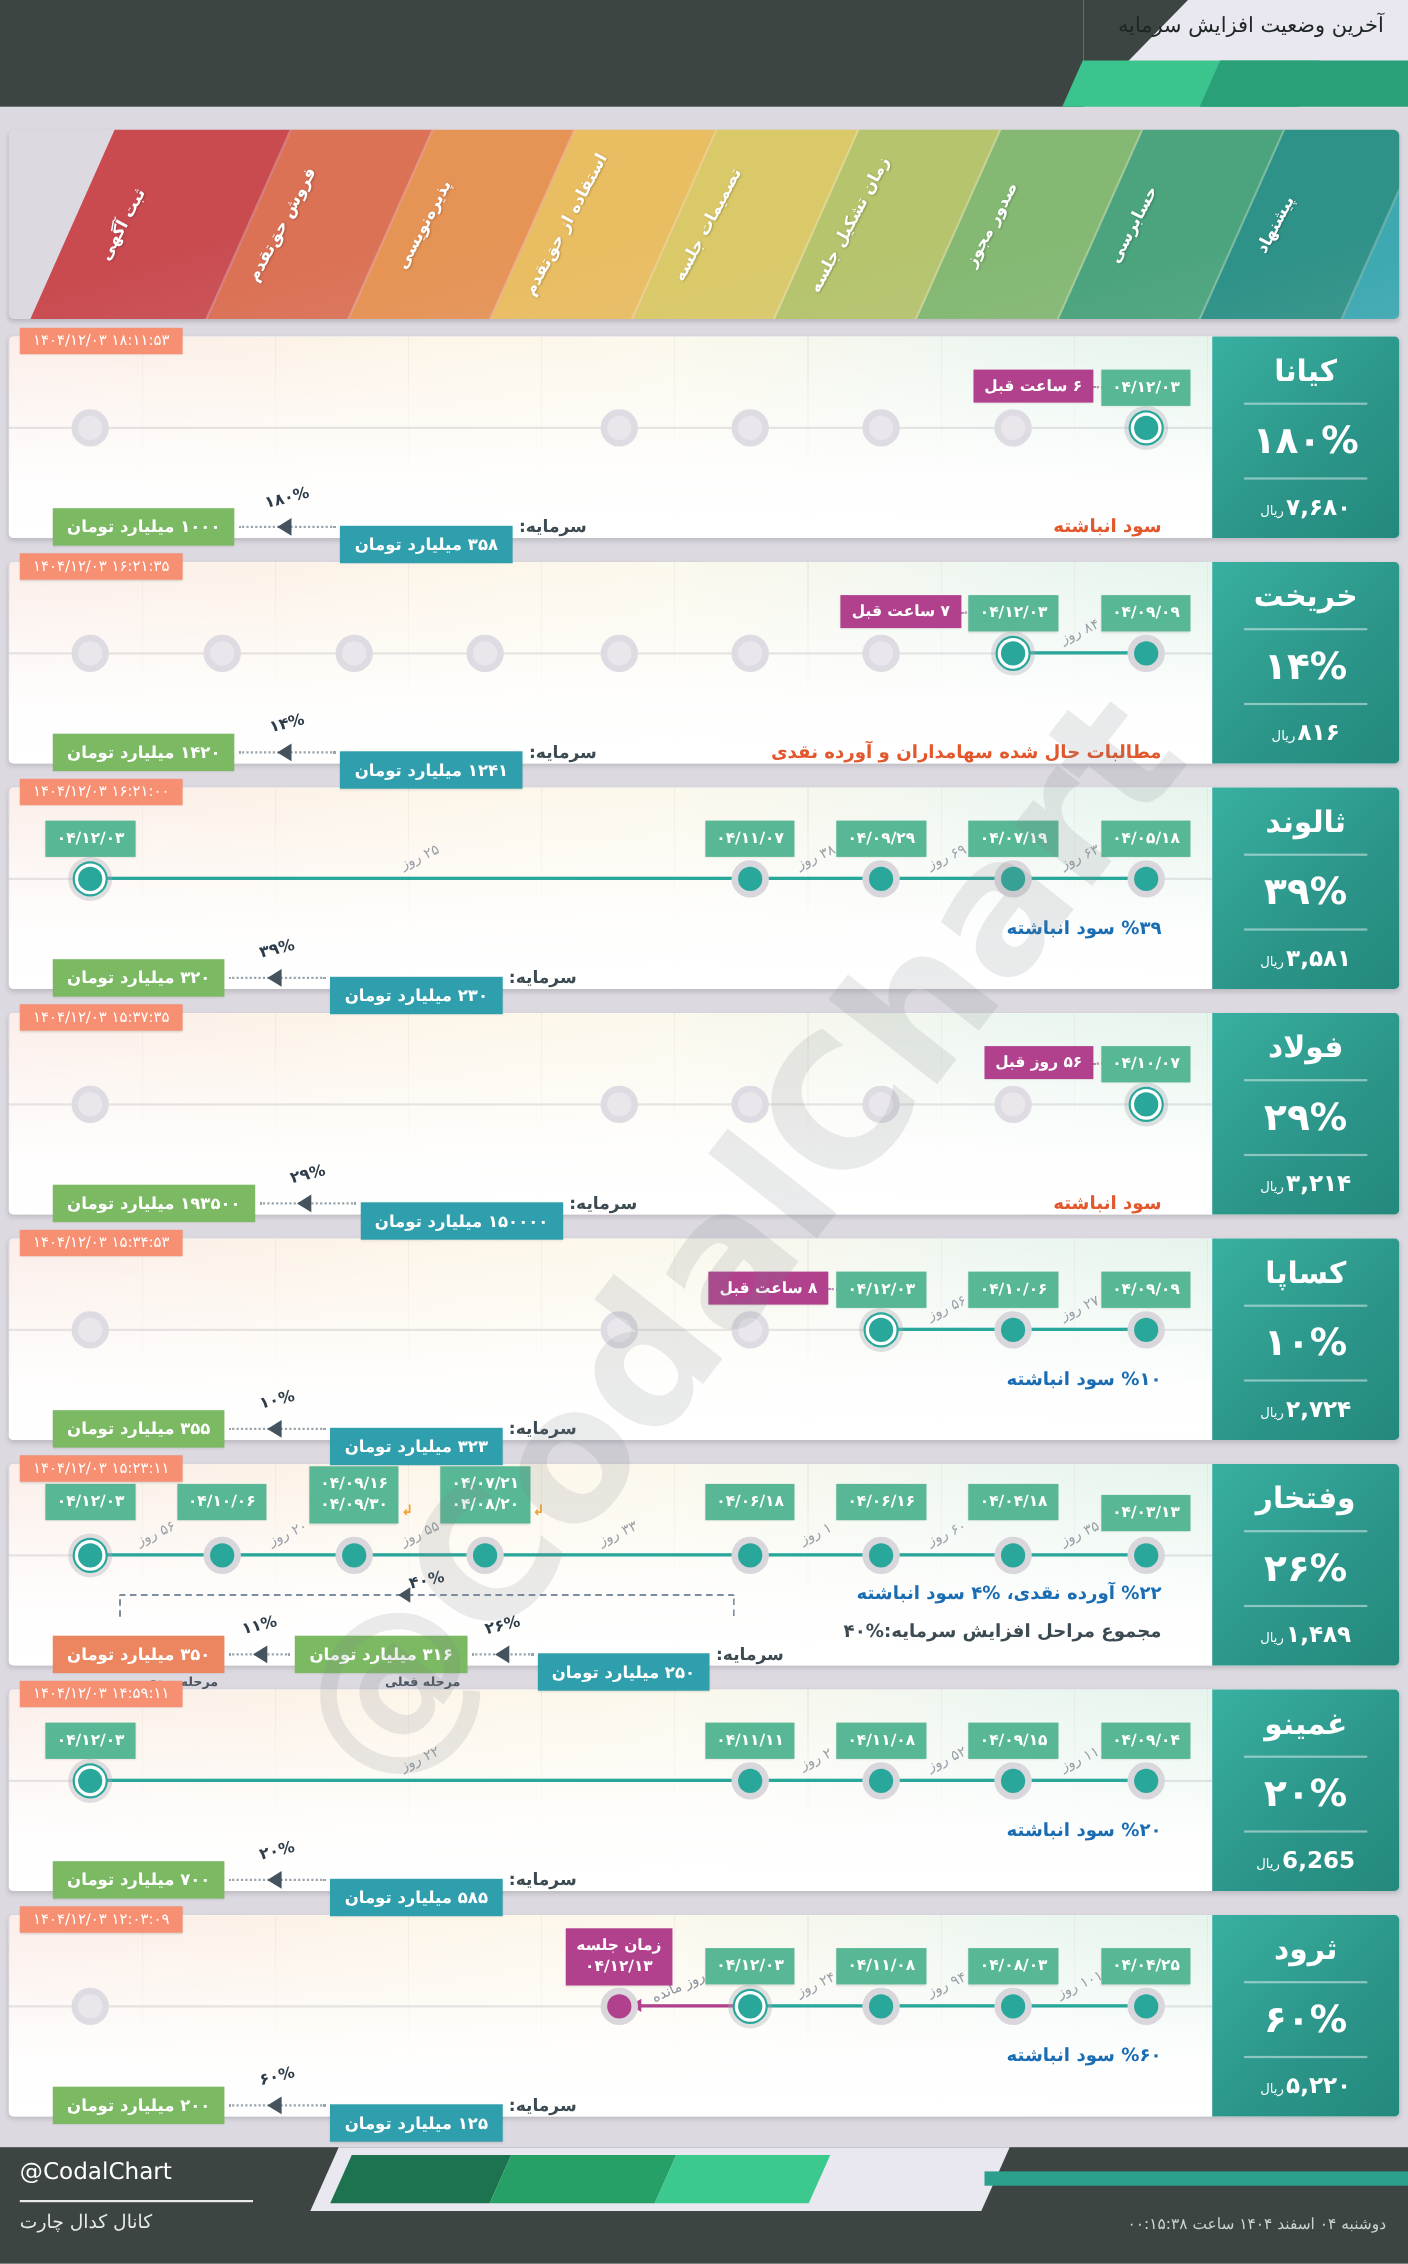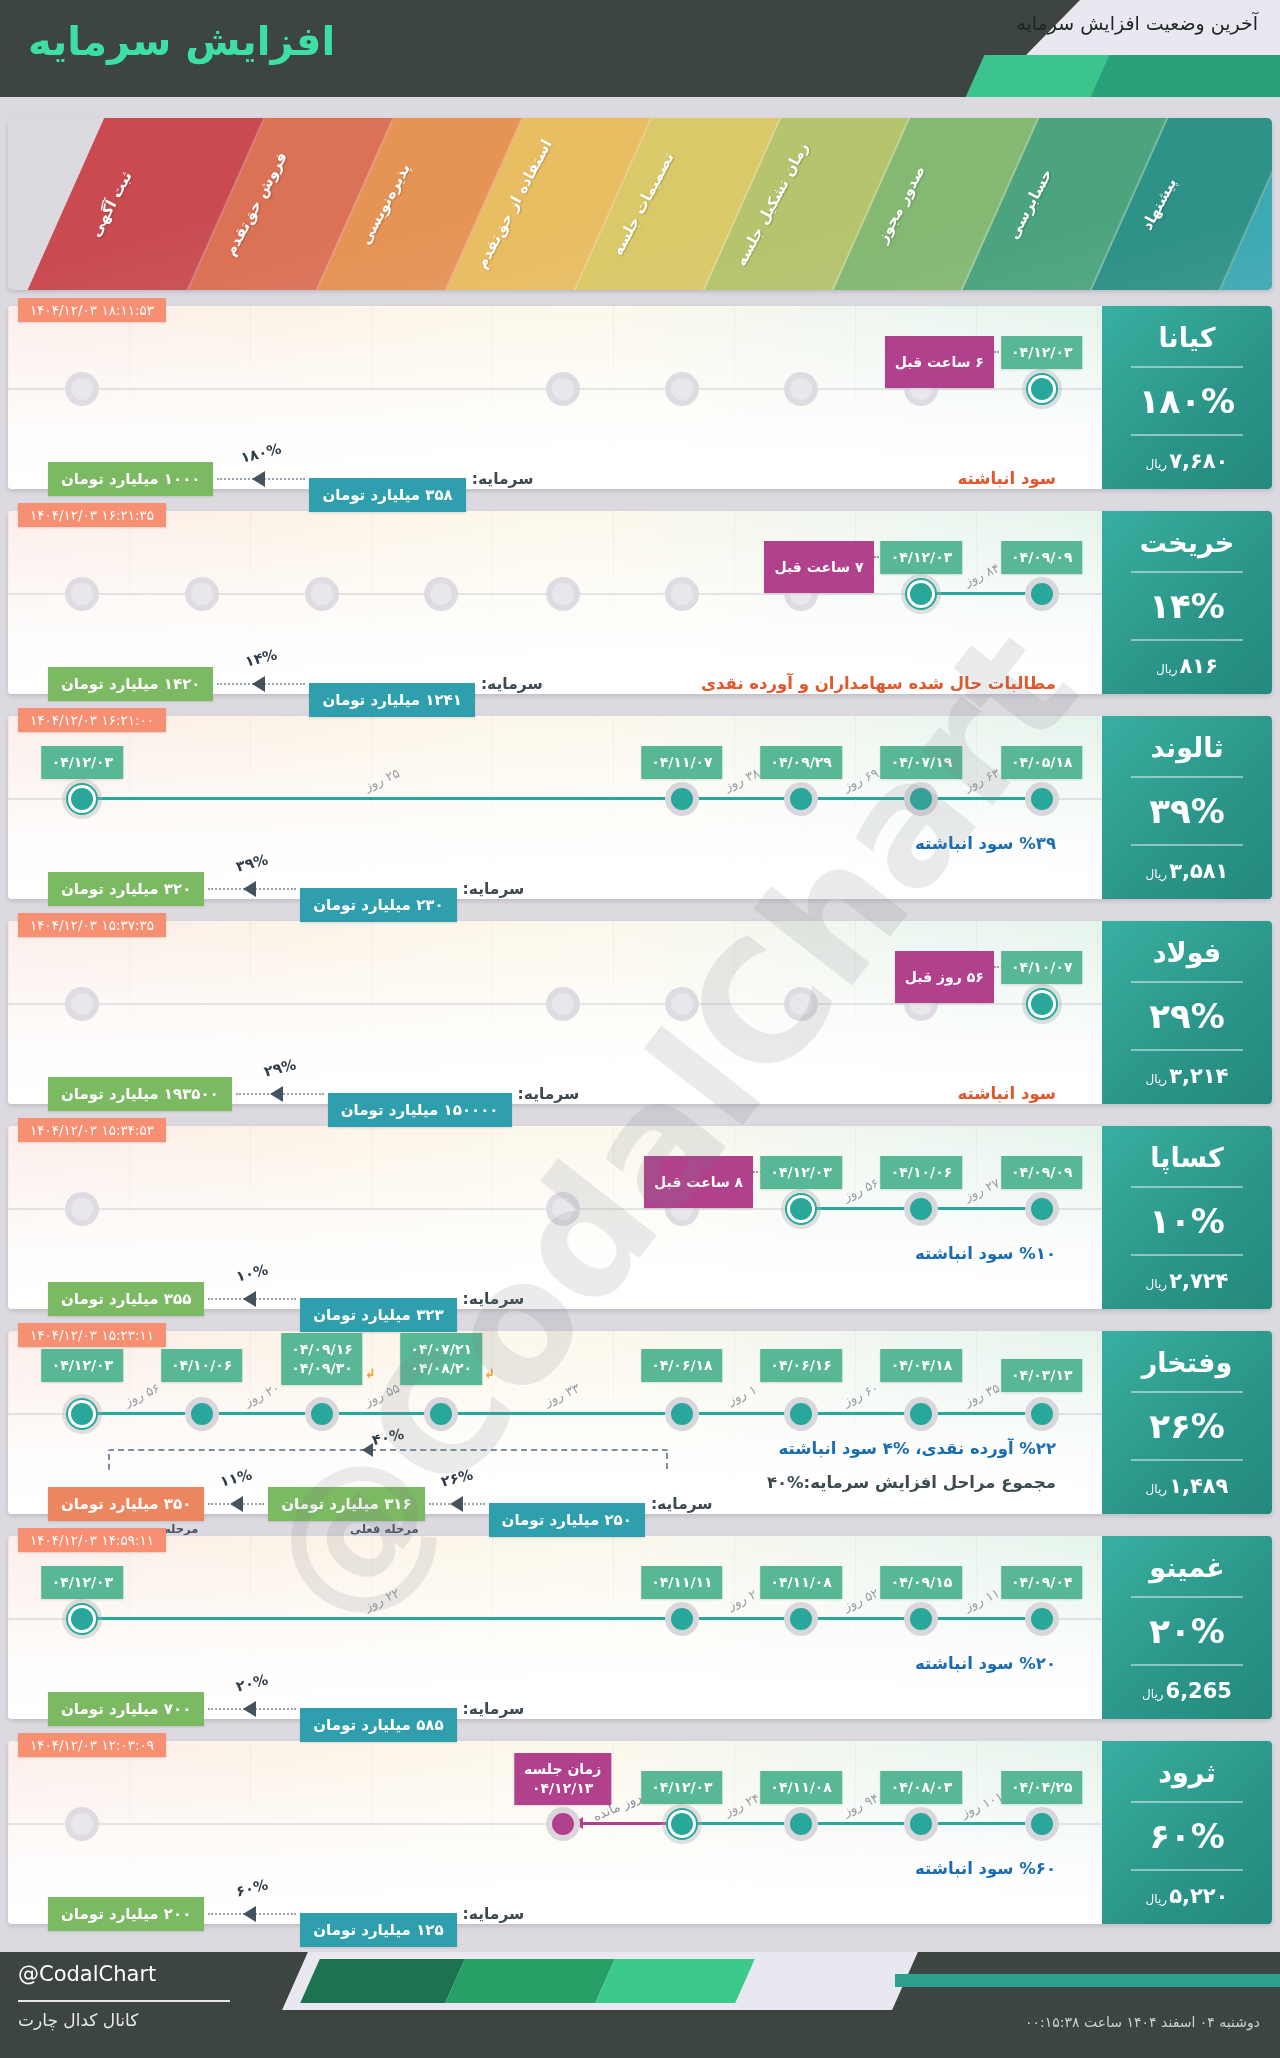--- a/index.html
+++ b/index.html
@@ -77,21 +77,21 @@
   }
   .badge-date {
     position:absolute; transform:translateX(-50%); background:#58b794; color:#fff;
     font-size:14px; font-weight:bold; padding:7px 10px; direction:ltr; text-align:center;
     z-index:5; line-height:1.35; white-space:nowrap; box-shadow:0 1px 2px rgba(0,0,0,.12);
   }
   .badge-date.magenta { background:#b1418d; }
   .badge-date .corner { position:absolute; right:-13px; bottom:2px; color:#f2a235; font-size:13px; font-weight:bold; }
   .badge-ago {
     position:absolute; background:#b1418d; color:#fff; font-size:14px; font-weight:bold;
-    padding:18px 10px; direction:rtl; z-index:5; white-space:nowrap; box-shadow:0 1px 2px rgba(0,0,0,.12);
+    padding:7px 10px; direction:rtl; z-index:5; white-space:nowrap; box-shadow:0 1px 2px rgba(0,0,0,.12);
   }
   .ago-dash { position:absolute; width:16px; border-top:2px dotted #b98ab0; z-index:4; }
   .note { position:absolute; right:46px; font-size:16.5px; font-weight:bold; direction:rtl; white-space:nowrap; z-index:3; }
   .note.orange { color:#e2572b;margin-top:45px; }
   .note.blue { color:#1a6db3; }
   .note.dark { color:#3c4a52; font-weight:bold; }
   .chain { position:absolute; left:40px; display:flex; direction:rtl; align-items:center; z-index:4; }
   .chain .cap-label { font-size:15.5px; font-weight:bold; color:#3c4a52; margin-left:6px; white-space:nowrap; }
   .c-badge { position:relative; color:#fff; font-size:15px; font-weight:bold; padding:8px 13px; white-space:nowrap; direction:rtl; box-shadow:0 1px 2px rgba(0,0,0,.12); }
   .c-badge.teal { background:#2f9fad;margin-top:32px; }
@@ -135,21 +135,20 @@
   .footer .handle { position:absolute; left:18px; top:10px; color:#fff; font-size:21px; direction:ltr; }
   .footer .hline { position:absolute; left:18px; top:48px; width:212px; height:2px; background:#e8e8e8; }
   .footer .channel { position:absolute; left:18px; top:58px; color:#e8ebe9; font-size:17px; direction:rtl; }
   .footer .fdate { position:absolute; right:20px; top:62px; color:#ccd3d0; font-size:14px; direction:rtl; }
 </style>
 </head>
 <body>
 
 <div class="header">
   <div class="header-dark"></div>
-  <div class="header-title">افزایش سرمایه</div>
   <div class="header-sub">آخرین وضعیت افزایش سرمایه</div>
   <div class="hdr-par p1"></div>
   <div class="hdr-par p2"></div>
 </div>
 
 <div class="banner" id="banner">
     <div class="stripe" style="flex: 1.25 0 0px; background: linear-gradient(160deg, rgb(201, 75, 80) 0%, rgb(201, 75, 80) 60%, rgba(201, 75, 80, 0.9) 100%); box-shadow: rgba(255, 255, 255, 0.25) -2px 0px 0px inset;"></div>
     <div class="stripe" style="flex: 1 0 0px; background: linear-gradient(160deg, rgb(219, 113, 85) 0%, rgb(219, 113, 85) 60%, rgba(219, 113, 85, 0.9) 100%); box-shadow: rgba(255, 255, 255, 0.25) -2px 0px 0px inset;"></div>
     <div class="stripe" style="flex: 1 0 0px; background: linear-gradient(160deg, rgb(230, 147, 86) 0%, rgb(230, 147, 86) 60%, rgba(230, 147, 86, 0.9) 100%); box-shadow: rgba(255, 255, 255, 0.25) -2px 0px 0px inset;"></div>
     <div class="stripe" style="flex: 1 0 0px; background: linear-gradient(160deg, rgb(233, 189, 98) 0%, rgb(233, 189, 98) 60%, rgba(233, 189, 98, 0.9) 100%); box-shadow: rgba(255, 255, 255, 0.25) -2px 0px 0px inset;"></div>

